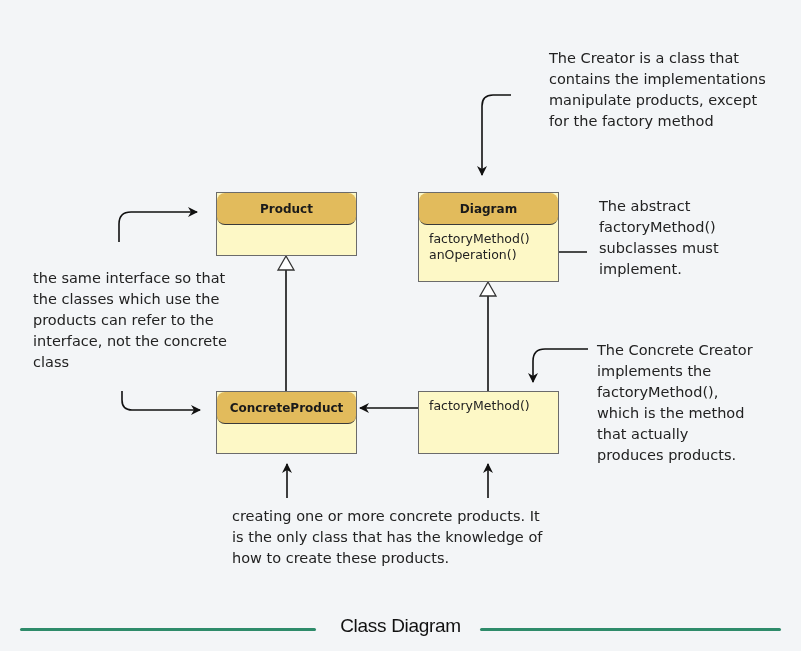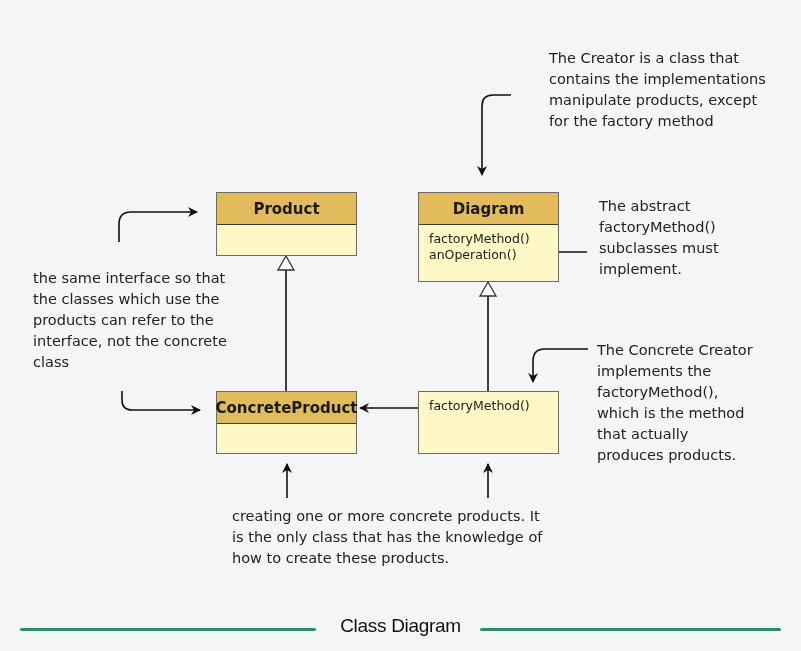--- a/index.html
+++ b/index.html
@@ -16,21 +16,21 @@
     position: absolute;
     border: 1.5px solid #6b6b6b;
     background: #fdf8c6;
     box-sizing: border-box;
   }
   .cls .hdr {
     background: #e2bb5c;
     border-bottom: 1.5px solid #3a3a3a;
     height: 31px;
     display: flex; align-items: center; justify-content: center;
-    font-weight: bold; font-size: 15px; color: #1a1a1a;
+    font-weight: bold; font-size: 12px; color: #1a1a1a; border-radius: 8px;
   }
   .cls .body {
     padding: 6px 10px;
     font-size: 12.5px; line-height: 16px; color: #222;
   }
   .cls .body div { white-space: nowrap; }
   .note {
     position: absolute;
     font-size: 14.5px; line-height: 21px; color: #222;
   }

